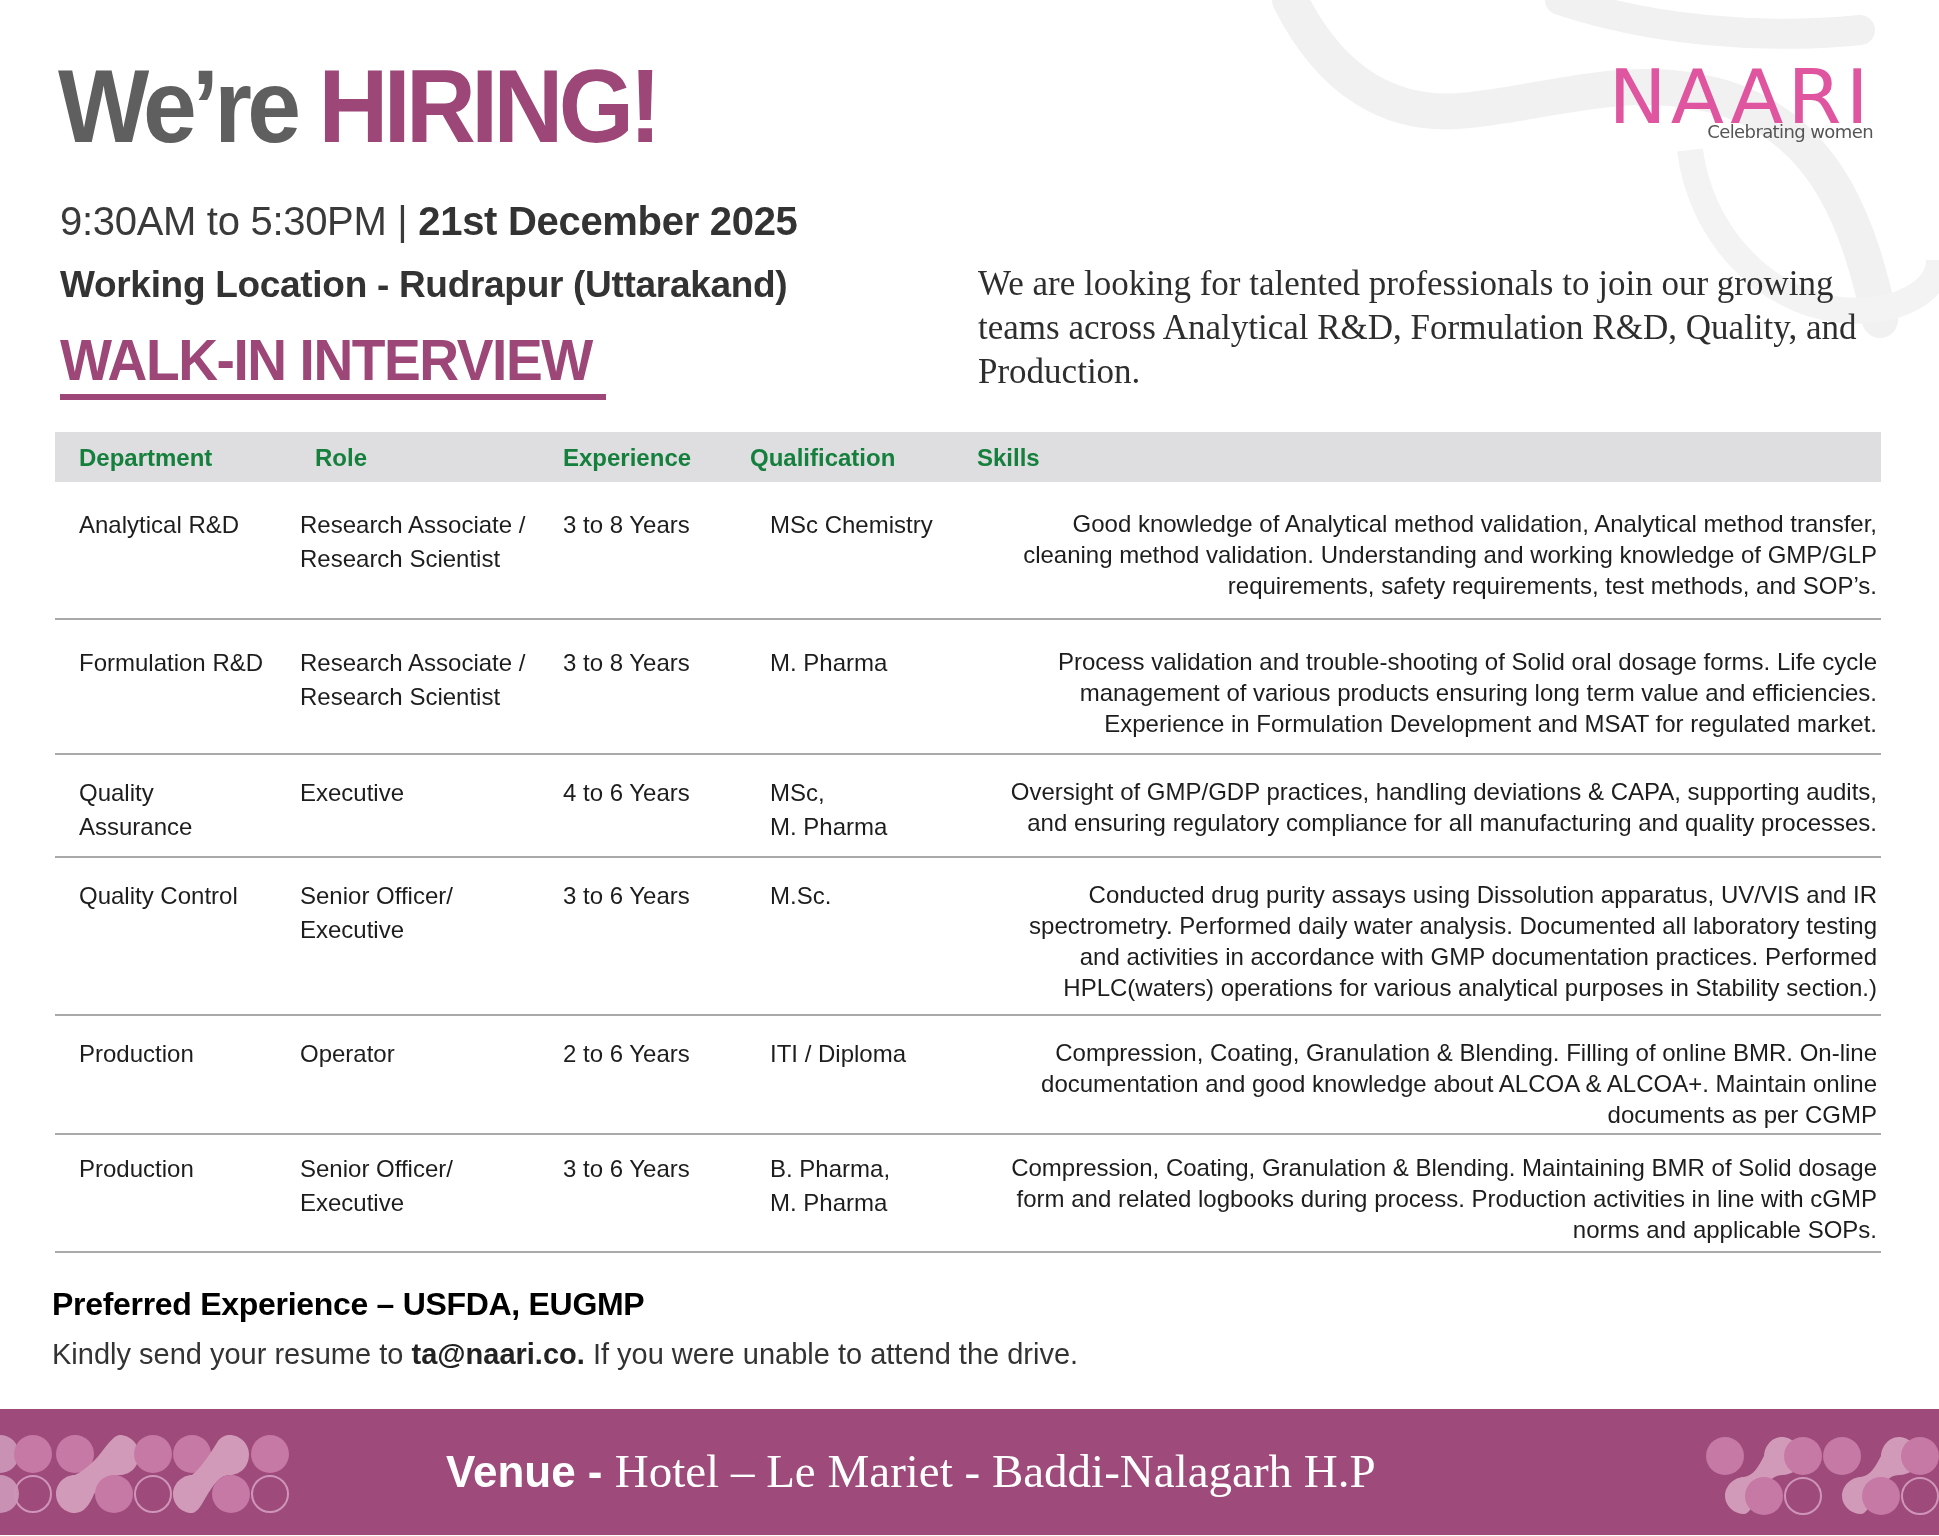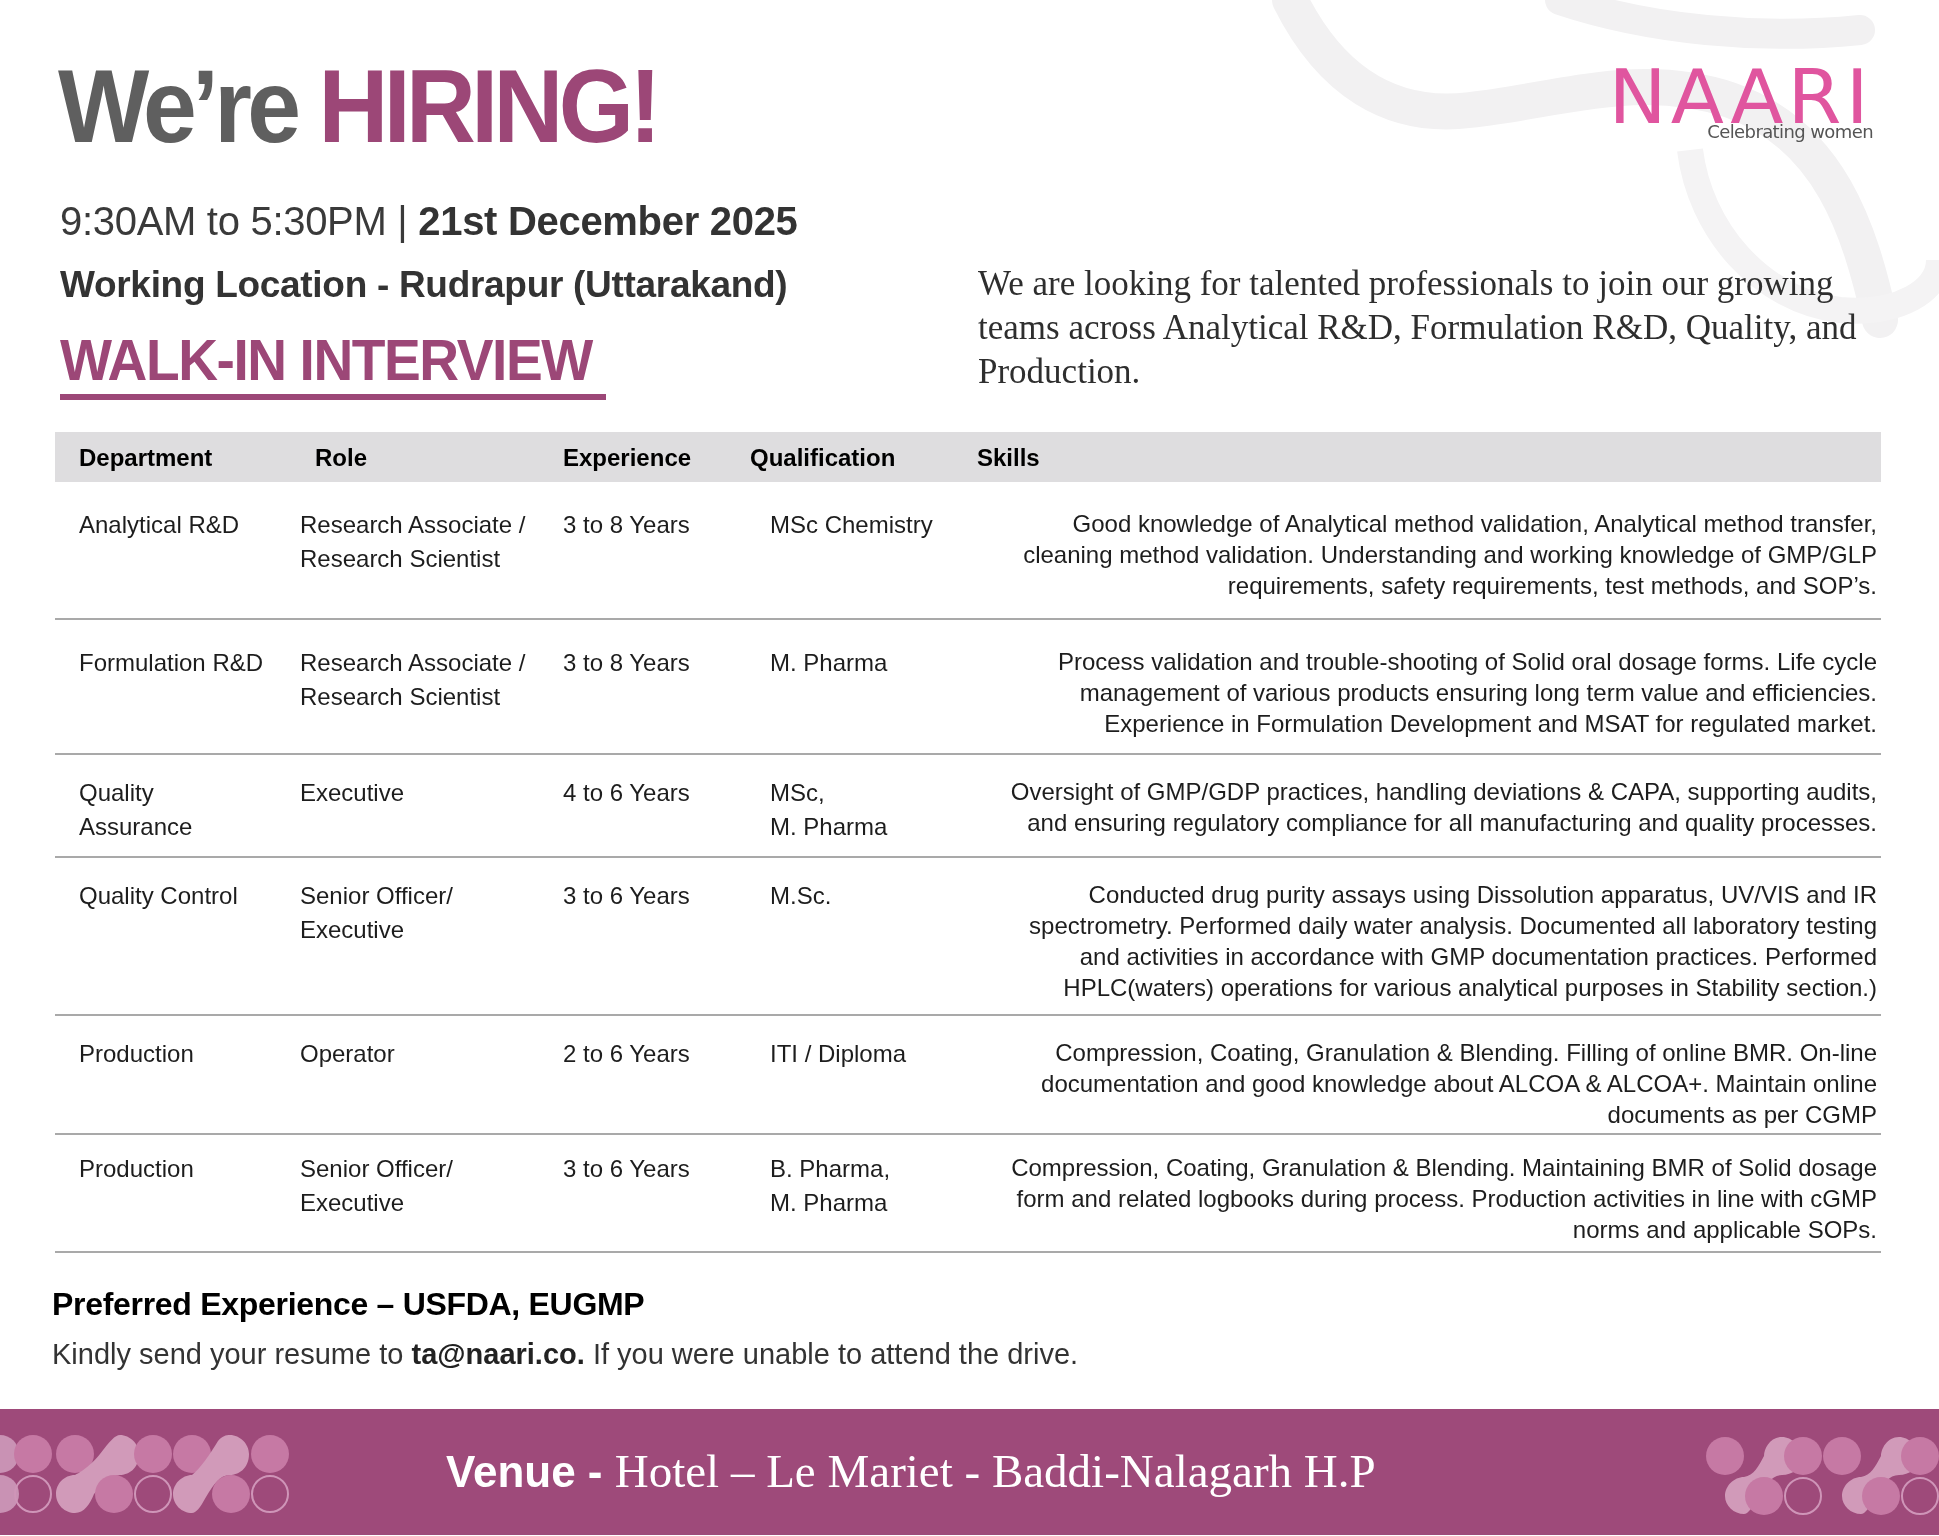--- a/index.html
+++ b/index.html
@@ -24,21 +24,21 @@
   .location { position: absolute; left: 60px; top: 264px; font-size: 37px; color: #333; font-weight: 700; letter-spacing: -0.3px; white-space: nowrap; }
   .walkin { position: absolute; left: 60px; top: 326px; font-size: 58px; font-weight: 700; color: #9c4777; letter-spacing: -1.5px; white-space: nowrap;
     transform: scaleX(0.95); transform-origin: left top; }
   .walkin-underline { position: absolute; left: 60px; top: 394px; width: 546px; height: 6px; background: #9c4777; }
 
   .intro { position: absolute; left: 978px; top: 262px; width: 900px; font-family: "Liberation Serif", "DejaVu Serif", serif;
     font-size: 35px; line-height: 44px; color: #2e2e2e; }
 
   .table { position: absolute; left: 55px; top: 432px; width: 1826px; }
   .thead { height: 50px; background: #dedddf; position: relative; }
-  .th { position: absolute; top: 12px; font-size: 24px; font-weight: 700; color: #000000; }
+  .th { position: absolute; top: 12px; font-size: 24px; font-weight: 700; color: #15803d; }
   .row { position: relative; border-bottom: 2px solid #a9a9a9; }
   .cell { position: absolute; font-size: 24px; line-height: 34px; color: #1d1d1d; }
   .cell.skills { line-height: 31px; text-align: right; }
 
   .c-dept { left: 24px; width: 210px; }
   .c-role { left: 245px; width: 250px; }
   .c-exp  { left: 508px; width: 180px; }
   .c-qual { left: 715px; width: 200px; }
   .c-skills { left: 922px; width: 900px; }
 

